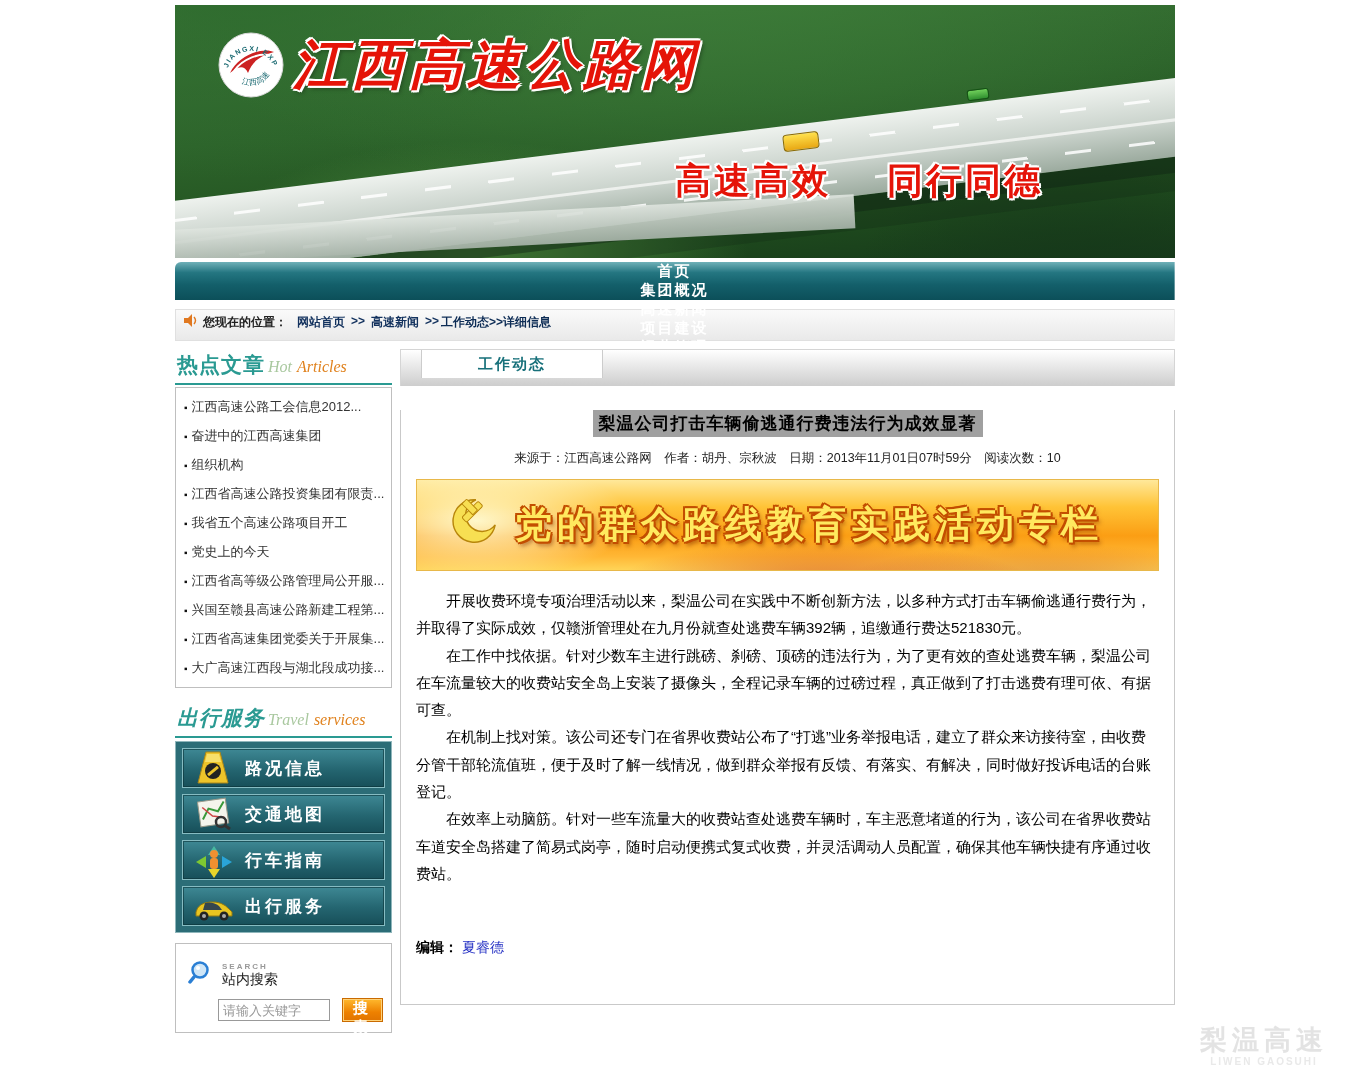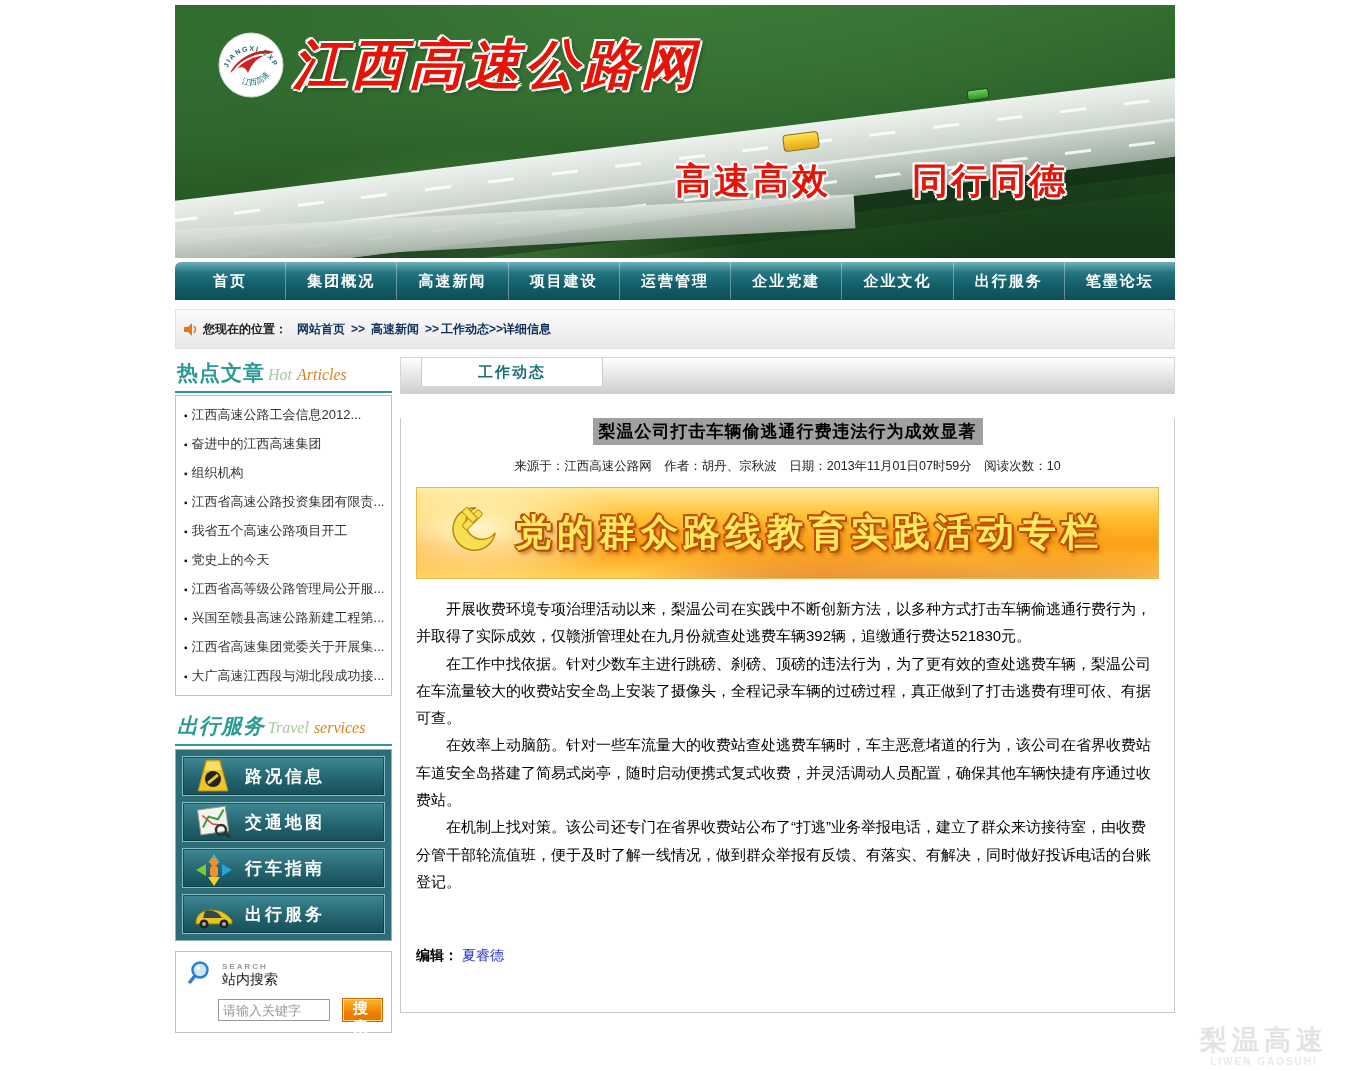--- a/index.html
+++ b/index.html
@@ -21,30 +21,30 @@
   .road .lane { position:absolute; left:0; right:0; height:3px; background:repeating-linear-gradient(90deg,#fff 0 26px, rgba(255,255,255,0) 26px 64px); opacity:.85; }
   .lane.l1 { top:18px; } .lane.l2 { top:40px; background:#f3f5f2; } .lane.l3 { top:60px; }
   .ramp { position:absolute; left:-40px; top:208px; width:720px; height:34px; background:linear-gradient(#dfe5df,#aab6ac); transform:rotate(-3deg); opacity:.9; }
   .bus { position:absolute; left:608px; top:128px; width:36px; height:17px; background:linear-gradient(#ffe14d,#e8a713); border:1px solid #8a6a00; border-radius:4px; transform:rotate(-7deg); }
   .bus2 { position:absolute; left:792px; top:84px; width:22px; height:11px; background:linear-gradient(#6fcf5a,#2f8f2f); border:1px solid #145214; border-radius:3px; transform:rotate(-7deg); }
   .site-logo { position:absolute; left:42px; top:26px; }
   .site-title { position:absolute; left:118px; top:24px; font-size:54px; font-weight:900; color:#e51408; letter-spacing:4px; font-style:italic;
     text-shadow:2px 0 0 #fff,-2px 0 0 #fff,0 2px 0 #fff,0 -2px 0 #fff,2px 2px 0 #fff,-2px -2px 0 #fff,3px 3px 4px rgba(0,0,0,.35); }
   .slogan { position:absolute; top:152px; font-size:36px; font-weight:900; color:#e51408; letter-spacing:3px;
     text-shadow:2px 0 0 #fff,-2px 0 0 #fff,0 2px 0 #fff,0 -2px 0 #fff,2px 2px 0 #fff,-2px -2px 0 #fff; }
-  .slogan.s1 { left:500px; } .slogan.s2 { left:737px; }
+  .slogan.s1 { left:500px; } .slogan.s2 { left:712px; }
 
   
   .nav { margin-top:4px; height:38px; display:flex; border-radius:6px 0 0 0;
-    background:linear-gradient(180deg,#6fb0b8 0%, #247681 28%, #135f6a 60%, #0c4f59 100%); }
+    background:linear-gradient(180deg,#6fb0b8 0%, #247681 28%, #135f6a 60%, #0c4f59 100%);flex-direction:column; }
   .nav a { flex:1; display:flex; align-items:center; justify-content:center; color:#fff; font-size:15px; font-weight:bold; text-decoration:none; letter-spacing:2px; border-right:1px solid rgba(255,255,255,.35); cursor:pointer; }
   .nav a:last-child { border-right:none; }
 
   
-  .crumb { margin-top:9px; height:40px; background:linear-gradient(#fafafa,#e9e9e9); border:1px solid #e0e0e0; display:flex; align-items:center; padding:4px 8px; font-size:12px; color:#13325e; }
+  .crumb { margin-top:9px; height:32px; background:linear-gradient(#fafafa,#e9e9e9); border:1px solid #e0e0e0; display:flex; align-items:flex-start; padding:4px 8px; font-size:12px; color:#13325e; }
   .crumb .ico { margin-right:5px; display:inline-flex; }
   .crumb b { font-weight:bold; color:#0d2c55; }
   .crumb .pre { color:#222; font-weight:bold; margin-right:6px; }
   .crumb a { color:#13325e; text-decoration:none; font-weight:bold; margin:0 4px; cursor:pointer; }
   .crumb .sep { margin:0 2px; font-weight:bold; }
 
   
   .cols { margin-top:8px; display:flex; gap:8px; align-items:flex-start; }
   .side { width:217px; flex:none; }
   .main { flex:1; }
@@ -59,21 +59,21 @@
   .hot-box a:last-child { margin-bottom:2px; }
   .hot-box a .blt { color:#111; font-size:10px; margin-right:4px; }
 
   .trv-wrap { margin-top:3px; border:1px solid #8fb6bb; background:#2c6d77; padding:6px; }
   .trv-btn { display:flex; align-items:center; height:40px; margin-bottom:6px; cursor:pointer;
     background:linear-gradient(180deg,#3e8894 0%, #246570 55%, #174f59 100%); border:1px solid #86bcc2; box-shadow:inset 0 0 0 1px rgba(10,50,55,.6); }
   .trv-btn:last-child { margin-bottom:0; }
   .trv-btn .tico { width:62px; display:flex; justify-content:center; }
   .trv-btn .tlab { color:#fff; font-size:17px; font-weight:bold; letter-spacing:3px; }
 
-  .search-box { margin-top:10px; border:1px solid #bfbfbf; background:#fff; padding:8px 8px 10px; }
+  .search-box { margin-top:10px; border:1px solid #bfbfbf; background:#fff; padding:16px 8px 10px; }
   .search-top { display:flex; align-items:center; }
   .search-top .mag { margin:0 8px 0 4px; }
   .s-tag { font-size:8px; color:#999; letter-spacing:2px; font-weight:bold; }
   .s-lab { font-size:14px; color:#222; }
   .search-row { display:flex; margin-top:8px; padding-left:34px; align-items:center; }
   .search-row input { width:112px; height:22px; border:1px solid #999; font-size:13px; color:#555; padding:0 4px; }
   .search-row input::placeholder { color:#999; }
   .s-btn { margin-left:12px; height:24px; padding:0 10px; background:linear-gradient(#ffb92e,#ee8100 60%,#e07400); border:1px solid #c96a00; box-shadow:inset 0 0 0 1px #ffd37a; color:#fff; font-size:15px; font-weight:bold; letter-spacing:4px; cursor:pointer; }
 
   
@@ -278,22 +278,22 @@
               <rect x="27" y="6" width="7" height="24" rx="2" fill="#f7df52" stroke="#b8860b" transform="rotate(45 30 18)"></rect>
               <rect x="20" y="10" width="16" height="7" rx="1" fill="#f7df52" stroke="#b8860b" transform="rotate(45 28 13)"></rect>
             </svg>
           </span>
           <span class="ptxt">党的群众路线教育实践活动专栏</span>
         </div>
 
         <div class="art-body">
           <p>开展收费环境专项治理活动以来，梨温公司在实践中不断创新方法，以多种方式打击车辆偷逃通行费行为，并取得了实际成效，仅赣浙管理处在九月份就查处逃费车辆392辆，追缴通行费达521830元。</p>
           <p>在工作中找依据。针对少数车主进行跳磅、刹磅、顶磅的违法行为，为了更有效的查处逃费车辆，梨温公司在车流量较大的收费站安全岛上安装了摄像头，全程记录车辆的过磅过程，真正做到了打击逃费有理可依、有据可查。</p>
+          <p>在机制上找对策。该公司还专门在省界收费站公布了“打逃”业务举报电话，建立了群众来访接待室，由收费分管干部轮流值班，便于及时了解一线情况，做到群众举报有反馈、有落实、有解决，同时做好投诉电话的台账登记。</p>
           <p>在效率上动脑筋。针对一些车流量大的收费站查处逃费车辆时，车主恶意堵道的行为，该公司在省界收费站车道安全岛搭建了简易式岗亭，随时启动便携式复式收费，并灵活调动人员配置，确保其他车辆快捷有序通过收费站。</p>
-          <p>在机制上找对策。该公司还专门在省界收费站公布了“打逃”业务举报电话，建立了群众来访接待室，由收费分管干部轮流值班，便于及时了解一线情况，做到群众举报有反馈、有落实、有解决，同时做好投诉电话的台账登记。</p>
         </div>
 
         <div class="editor">
           <b>编辑：</b>
           <a>夏睿德</a>
         </div>
       </div>
     </div>
   </div>
 

